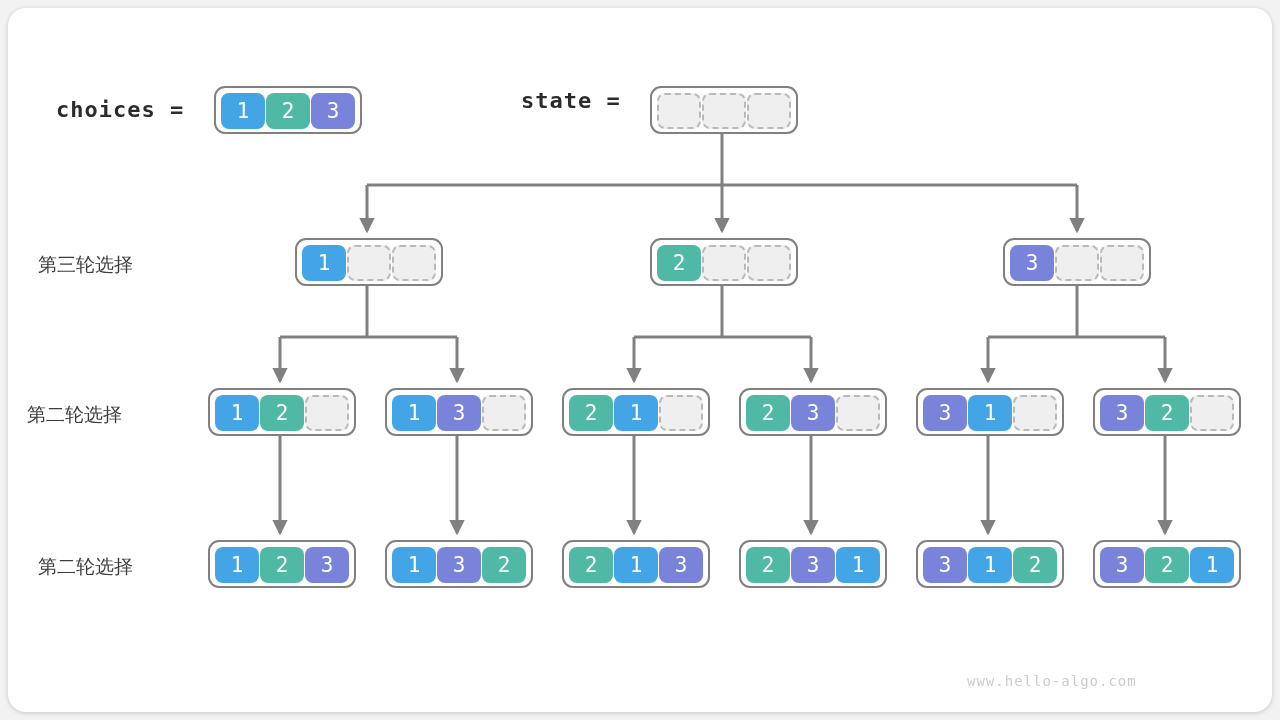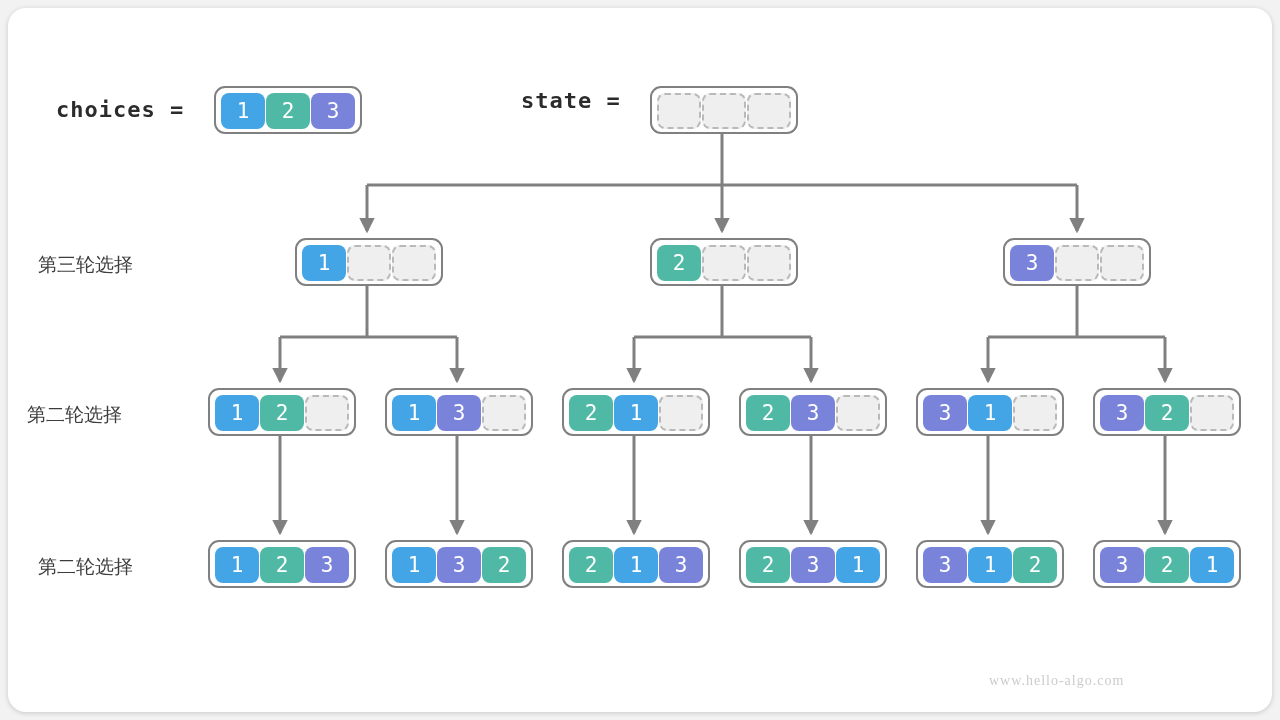--- a/index.html
+++ b/index.html
@@ -196,14 +196,14 @@
         <div class="cell" style="background: rgb(67, 165, 229);">1</div>
         <div class="cell" style="background: rgb(80, 185, 165);">2</div>
       </div>
       <div class="arrbox" style="left: 1093px; top: 540px;">
         <div class="cell" style="background: rgb(122, 131, 218);">3</div>
         <div class="cell" style="background: rgb(80, 185, 165);">2</div>
         <div class="cell" style="background: rgb(67, 165, 229);">1</div>
       </div>
     </div>
 
-  <div class="watermark" style="left:989px;top:673px;font-family:Liberation Serif, serif;">www.hello-algo.com</div>
+  <div class="watermark" style="left:967px;top:673px;">www.hello-algo.com</div>
 </div>
 
 </body></html>

